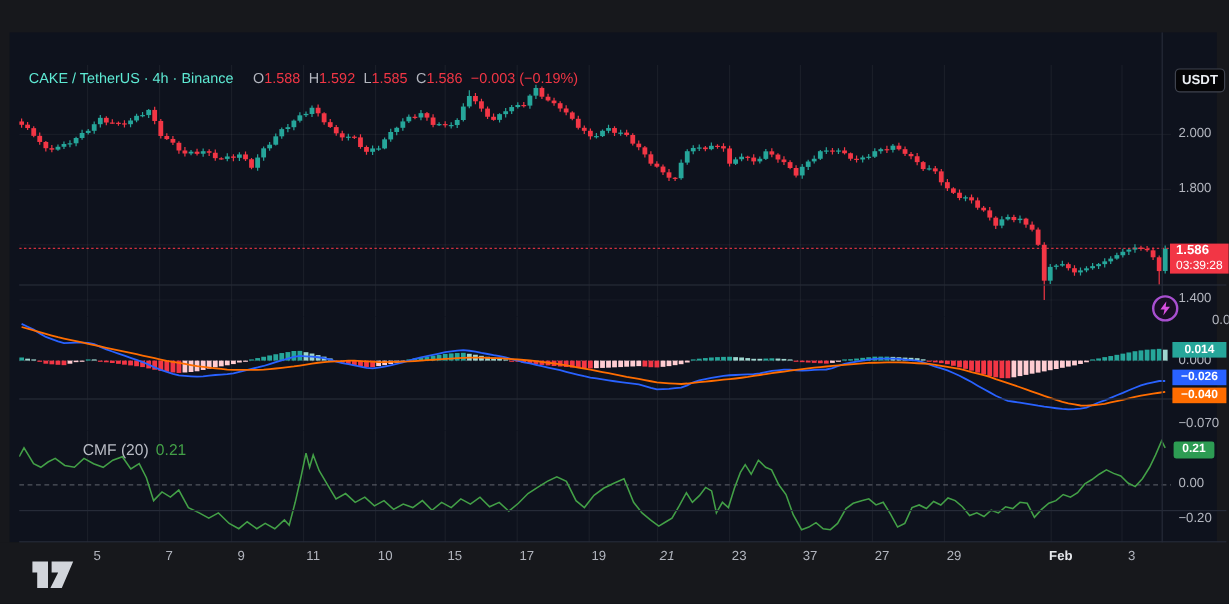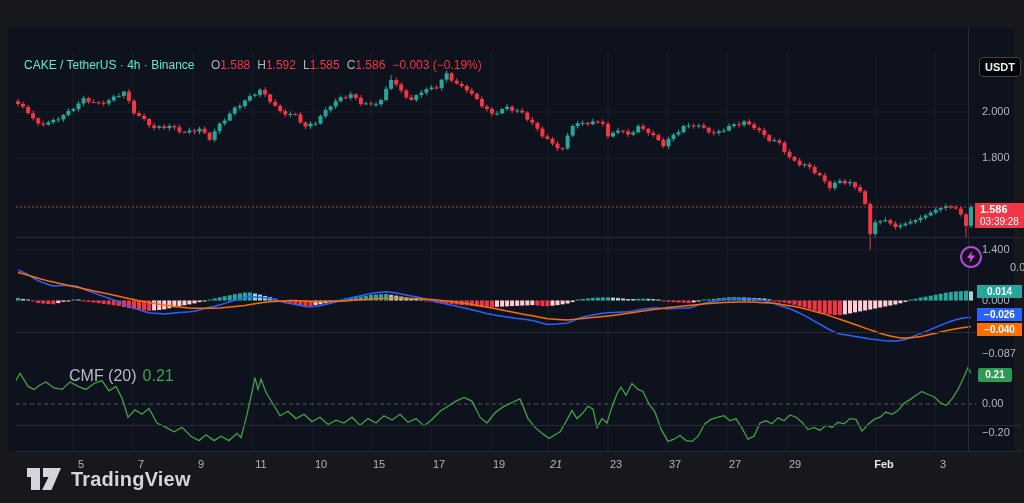--- a/index.html
+++ b/index.html
@@ -13,21 +13,21 @@
   #svg-macd{left:8px;top:237px;}
   #svg-cmf{left:8px;top:332px;}
   .vgrid{stroke:rgba(255,255,255,0.05);stroke-width:1;}
   .hgrid{stroke:rgba(255,255,255,0.045);stroke-width:1;}
   #header{position:absolute;left:16px;top:31px;height:14px;font-size:12px;color:#c8ccd4;white-space:nowrap;z-index:6;}
   #header .num{margin-right:7px;}
   #header .lbl{margin-left:7px;color:#b2b5be;}
   #header .sym{margin-right:6px;color:#5eead4;}
   #macd-row{position:absolute;left:16px;top:244px;font-size:11px;color:#b9bcc5;white-space:nowrap;z-index:6;}
   #macd-row span{margin-right:6px;}
-  #cmf-row{position:absolute;left:16px;top:340px;font-size:16px;color:#b9bcc5;white-space:nowrap;z-index:6;padding-left:45px;}
+  #cmf-row{position:absolute;left:16px;top:340px;font-size:13px;color:#b9bcc5;white-space:nowrap;z-index:6;padding-left:45px;}
   #cmf-row span{margin-right:6px;}
   .sep-h{position:absolute;left:8px;width:1006px;height:1px;background:#262b38;z-index:4;}
   #axis-vline{position:absolute;left:968px;top:27px;width:1px;height:425px;background:#262b38;z-index:4;}
   #right-axis{position:absolute;left:968px;top:27px;width:46px;height:398px;z-index:5;}
   .axlabel{position:absolute;left:6px;font-size:11px;color:#b2b5be;white-space:nowrap;}
   #usdt{position:absolute;left:3px;top:3px;width:40px;height:18px;background:#050507;border:1px solid #3f434e;
         border-radius:4px;color:#eceff4;font-size:11px;font-weight:bold;text-align:center;line-height:18px;}
   #price-badge{position:absolute;left:-1px;top:149px;width:47px;height:25px;background:#f23645;color:#fff;
         text-align:left;padding-left:5px;z-index:7;}
   #price-badge .p{font-size:11px;font-weight:bold;line-height:13px;}
@@ -719,21 +719,21 @@
       </div>
 
     <div id="right-axis">
       <div id="usdt">USDT</div>
       <div id="axis-labels">
           <div class="axlabel" style="top: 51px;">2.000</div>
           <div class="axlabel" style="top: 97px;">1.800</div>
           <div class="axlabel" style="top: 189px; text-align: center;">1.400</div>
           <div class="axlabel" style="top: 207px; padding-left: 28px;">0.050</div>
           <div class="axlabel" style="top: 240px;">0.000</div>
-          <div class="axlabel" style="top: 293px;">−0.087</div>
+          <div class="axlabel" style="top: 293px;">−0.070</div>
           <div class="axlabel" style="top: 343px;">0.00</div>
           <div class="axlabel" style="top: 372px;">−0.20</div>
         </div>
       <div id="price-badge">
         <div class="p">1.586</div>
         <div class="cd">03:39:28</div>
       </div>
       <div id="badge-hist" class="badge" style="background:#26a69a">0.014</div>
       <div id="badge-macd" class="badge" style="background:#2962ff">−0.026</div>
       <div id="badge-sig" class="badge" style="background:#ff6d00">−0.040</div>
@@ -752,17 +752,16 @@
     <div class="sep-h" style="top:424px"></div>
     <div id="axis-vline" style="left:960px;top:0"></div>
   </div>
 
   <div id="bottombar">
     <div id="tv-logo">
       <svg width="36" height="28" viewBox="0 0 36 28">
         <path d="M1 3 h13 v22 h-9 v-13 h-4 z" fill="#d2d5db"></path>
         <path d="M17 3 h18 l-9.5 22 h-9.5 l6.5-13 h-5.5 z" fill="#d2d5db"></path>
       </svg>
-      <span>TradingView</span>
     </div>
   </div>
 
 </div>
 
 </body></html>

